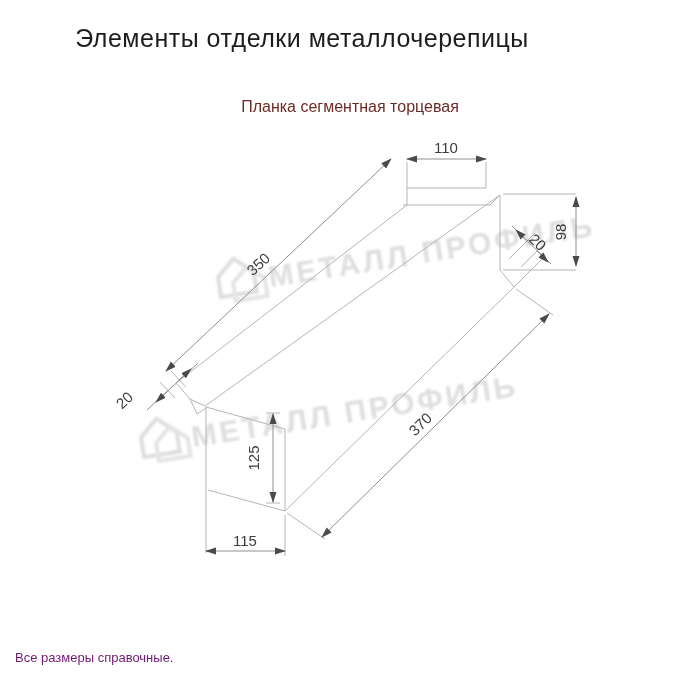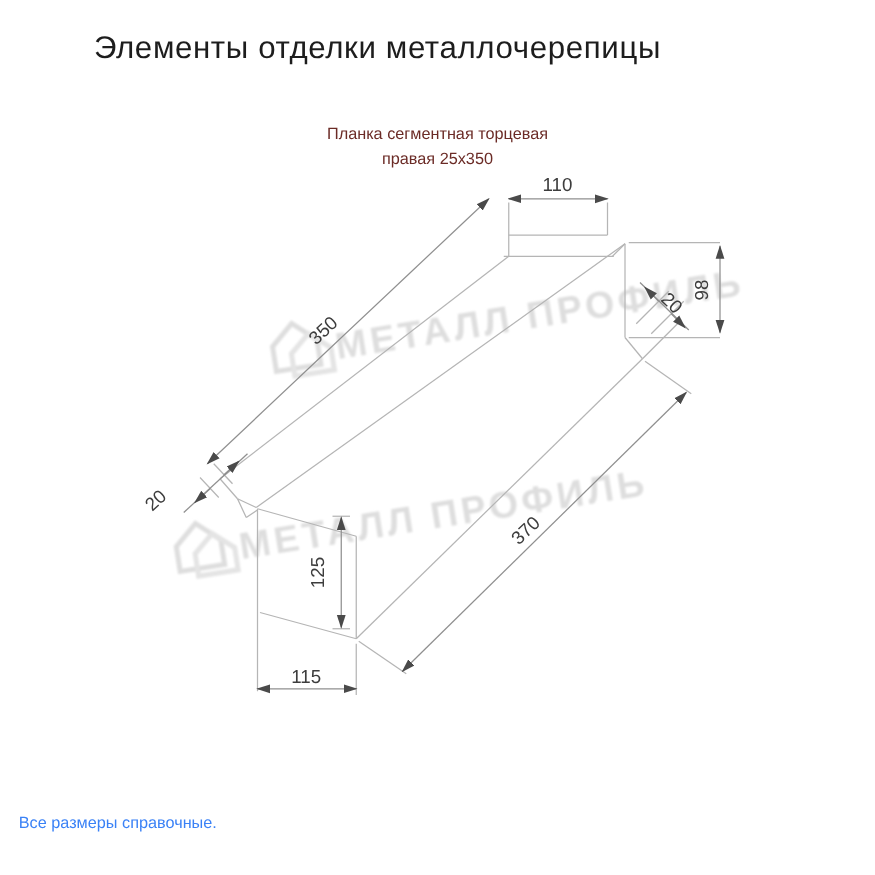--- a/index.html
+++ b/index.html
@@ -7,44 +7,43 @@
     width:700px;height:700px;position:relative;overflow:hidden;
     background:#ffffff;
     font-family:"Liberation Sans", sans-serif;
   }
   .page-title{
     position:absolute;left:0;top:24px;width:604px;
     text-align:center;font-size:25px;color:#1d1d1d;letter-spacing:.5px;
   }
   .subtitle{
     position:absolute;left:0;top:97px;width:700px;
-    text-align:center;font-size:13px;line-height:20px;color:#6b2b26;
+    text-align:center;font-size:16px;line-height:20px;color:#6b2b26;
   }
   .footer{
     position:absolute;left:15px;top:649px;width:600px;
-    font-size:13px;line-height:18px;color:#3b82f6;
+    font-size:13px;line-height:18px;color:#701a75;
   }
   svg{position:absolute;left:0;top:0;}
   .dim-label{
     font-family:"Liberation Sans", sans-serif;
     font-size:15px;fill:#3d3d3d;
   }
   .wm-text{
     font-family:"Liberation Sans", sans-serif;
     font-size:30px;font-weight:bold;letter-spacing:3px;fill:#dedede;
   }
 </style>
 </head>
 <body>
 
 <div class="page-title">Элементы отделки металлочерепицы</div>
 
 <div class="subtitle">
   <div>Планка сегментная торцевая</div>
-  <div>правая 25х350</div>
 </div>
 
 <svg width="700" height="700" viewBox="0 0 700 700">
   <defs>
     <marker id="arr" markerWidth="11" markerHeight="9" refX="10" refY="4.5" orient="auto-start-reverse" markerUnits="userSpaceOnUse">
       <path d="M0,1 L11,4.5 L0,8 Z" fill="#4a4a4a"></path>
     </marker>
     <filter id="wmblur" x="-20%" y="-20%" width="140%" height="140%">
       <feGaussianBlur stdDeviation="0.9"></feGaussianBlur>
     </filter>

